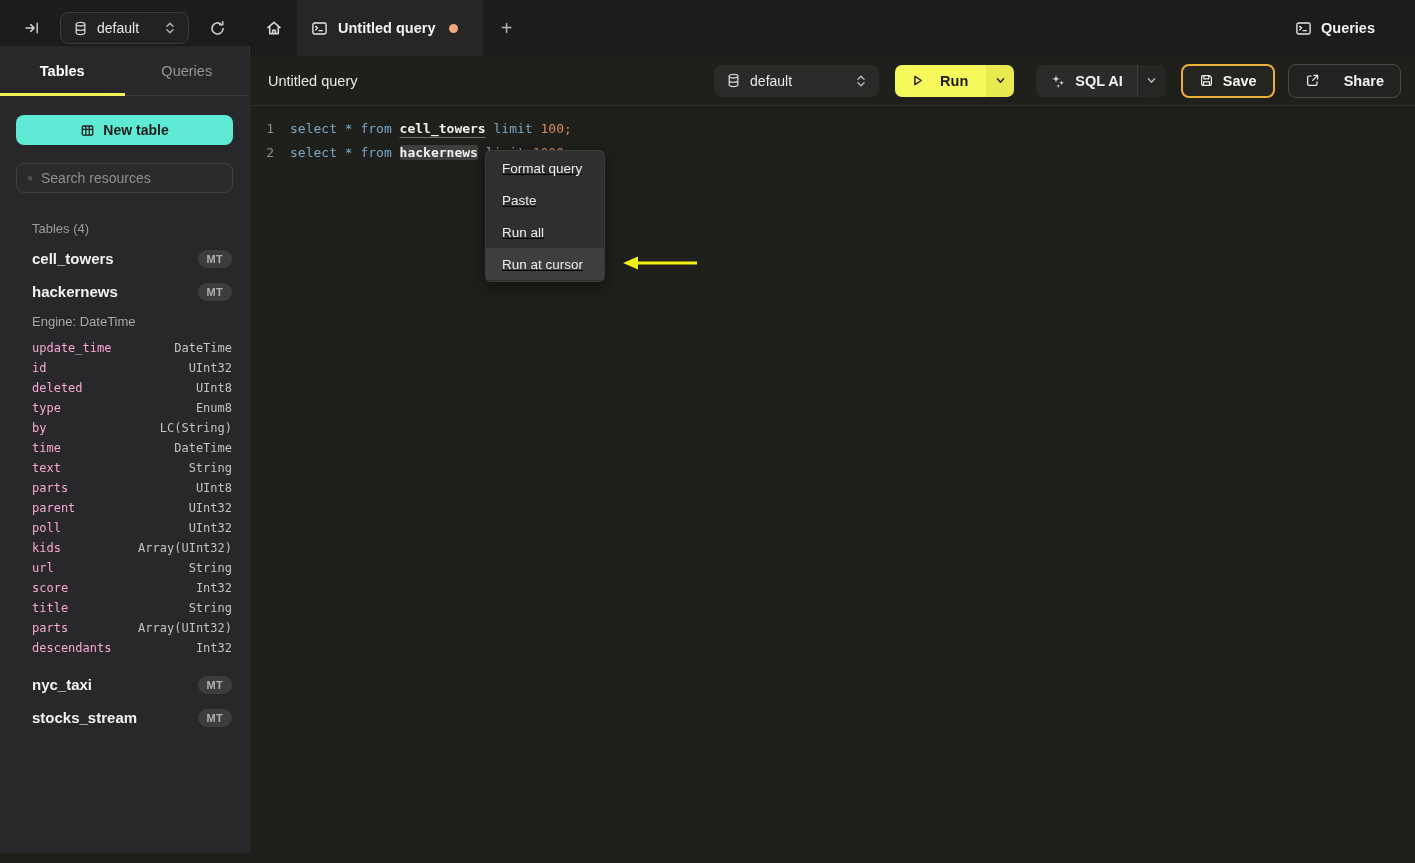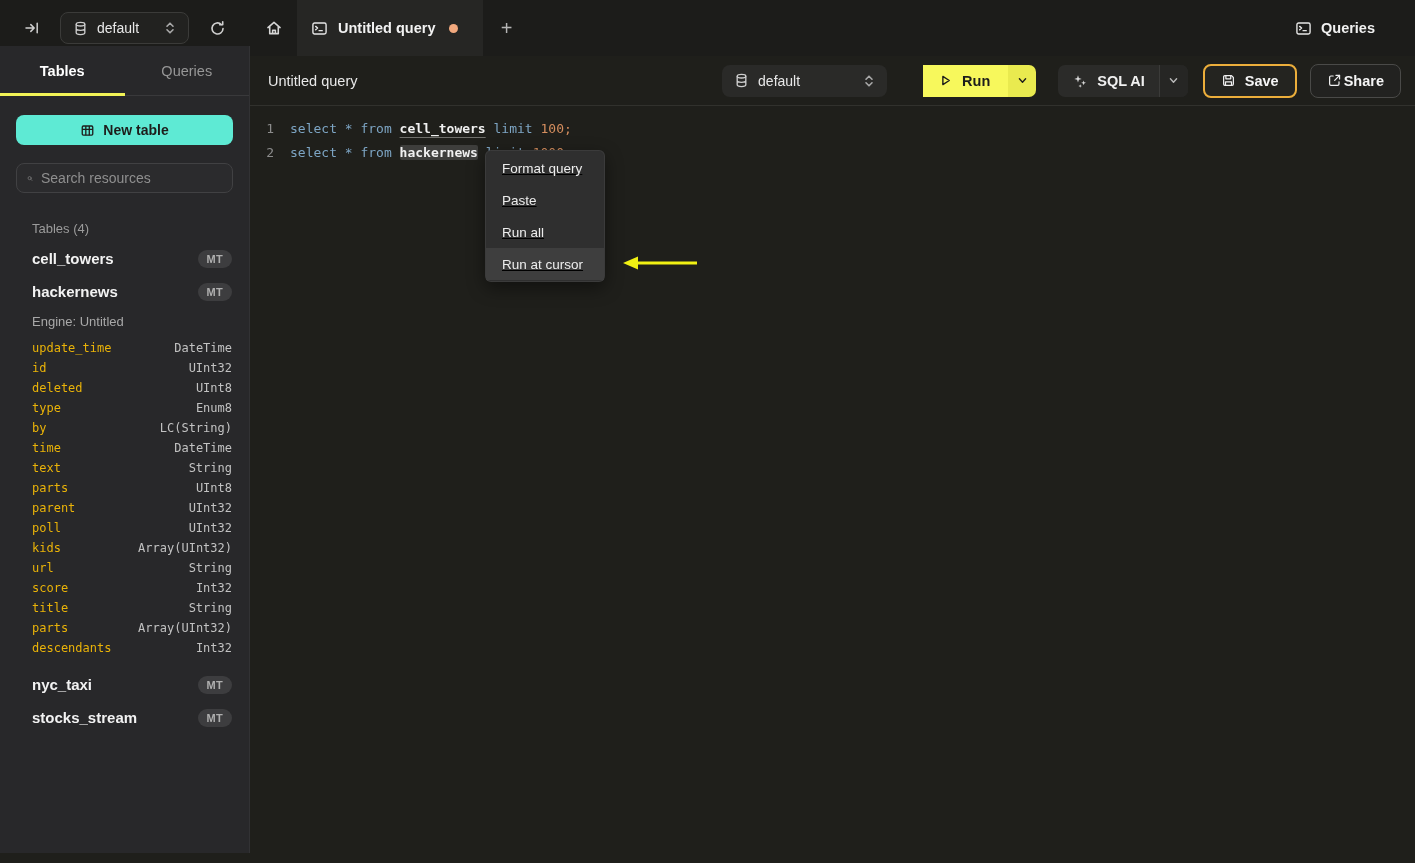--- a/index.html
+++ b/index.html
@@ -33,38 +33,38 @@
   .search-box input { flex:1; background:transparent; border:none; outline:none; color:#E0E0E0; font-size:14px; font-family:inherit; }
   .search-box input::placeholder { color:#8F8F8F; }
   .section-label { margin-top:28px; padding-left:16px; color:#9B9B9B; font-size:13px; }
   .tables-list { margin-top:6px; }
   .table-row { height:33px; display:flex; align-items:center; justify-content:space-between; padding:0 1px 0 16px; cursor:pointer; }
   .table-row .tname { color:#F2F2F2; font-size:15px; font-weight:600; }
   .mt-pill { background:#3D3D3F; color:#AFAFAF; font-size:11px; font-weight:600; border-radius:10px; padding:3px 9px; letter-spacing:.3px; }
   .engine-row { height:26px; display:flex; align-items:center; padding-left:16px; color:#A8A8A8; font-size:13px; }
   .col-list { padding:4px 0 10px 0; }
   .col-row { height:20px; display:flex; align-items:center; justify-content:space-between; padding:0 1px 0 16px; font-family:"DejaVu Sans Mono", monospace; font-size:12px; cursor:default; }
-  .col-row .cname { color:#eab308;text-align:right; }
+  .col-row .cname { color:#f9a8d4;text-align:right; }
   .col-row .ctype { color:#C2C2C2; }
 
   
   .main { position:absolute; left:250px; top:56px; right:0; bottom:0; background:#1F1F1B; }
   .editor-header { height:50px; border-bottom:1px solid #31312D; display:flex; align-items:center; padding:0 14px 0 18px; }
   .editor-title { color:#E8E8E8; font-size:14.5px; }
   .header-controls { margin-left:auto; display:flex; align-items:center; }
   .hdr-db-select { display:flex; align-items:center; gap:9px; height:32px; width:165px; padding:0 12px; border-radius:8px; background:#2A2A28; color:#E8E8E8; font-size:14px; cursor:pointer; }
   .hdr-db-select .lbl { flex:1; }
   .run-split { display:flex; margin-left:16px; height:32px; border-radius:7px; overflow:hidden; cursor:pointer; }
-  .run-main { display:flex; align-items:center; gap:9px; padding:0 18px 0 15px; background:#F7F85C; color:#1D1D1B; font-size:14.5px; font-weight:600;margin-left:20px; }
+  .run-main { display:flex; align-items:center; gap:15px; padding:0 18px 0 15px; background:#F7F85C; color:#1D1D1B; font-size:14.5px; font-weight:600; }
   .run-caret { width:28px; display:flex; align-items:center; justify-content:center; background:#E9EA4F; }
   .sqlai-split { display:flex; margin-left:22px; height:32px; border-radius:7px; overflow:hidden; background:#2B2B29; cursor:pointer; }
   .sqlai-main { display:flex; align-items:center; gap:9px; padding:0 14px; color:#F0F0F0; font-size:14.5px; font-weight:600; }
   .sqlai-caret { width:29px; display:flex; align-items:center; justify-content:center; border-left:1px solid #3B3B39; background:#262624; }
   .save-btn { margin-left:15px; height:34px; display:flex; align-items:center; gap:9px; padding:0 16px; background:#242420; border:2px solid #ECAE3B; border-radius:8px; color:#F5F5F5; font-size:14.5px; font-weight:600; cursor:pointer; font-family:inherit; }
-  .share-btn { margin-left:13px; height:34px; display:flex; align-items:center; gap:2px; padding:0 16px; background:#222220; border:1px solid #4A4A48; border-radius:8px; color:#F5F5F5; font-size:14.5px; font-weight:600; cursor:pointer; font-family:inherit; }
+  .share-btn { margin-left:13px; height:34px; display:flex; align-items:center; gap:24px; padding:0 16px; background:#222220; border:1px solid #4A4A48; border-radius:8px; color:#F5F5F5; font-size:14.5px; font-weight:600; cursor:pointer; font-family:inherit; }
 
   .editor-body { position:relative; height:calc(100% - 50px); }
   .code-area { padding-top:10px; font-family:"DejaVu Sans Mono", monospace; font-size:13px; }
   .code-line { height:24px; display:flex; align-items:center; }
   .line-num { width:24px; text-align:right; color:#8C8C8C; flex:none; }
   .code-text { margin-left:16px; white-space:pre; cursor:text; }
   .tok-kw { color:#7DA5C4; }
   .tok-num { color:#D58E5E; }
   .tok-tbl { color:#F0F0F0; font-weight:700; text-decoration:underline; text-decoration-color:#6F6F6B; text-underline-offset:4px; text-decoration-thickness:1px; }
   .tok-sel { color:#F0F0F0; font-weight:700; background:#3E3E3C; border-radius:2px; }
@@ -159,21 +159,21 @@
       <div class="section-label">Tables (4)</div>
       <div class="tables-list">
           <div class="table-row">
             <span class="tname">cell_towers</span>
             <span class="mt-pill">MT</span>
           </div>
           <div class="table-row">
             <span class="tname">hackernews</span>
             <span class="mt-pill">MT</span>
           </div>
-          <div class="engine-row">Engine: Untitled</div>
+          <div class="engine-row">Engine: DateTime</div>
           <div class="col-list">
             <div class="col-row">
               <span class="cname">update_time</span>
               <span class="ctype">DateTime</span>
             </div>
             <div class="col-row">
               <span class="cname">id</span>
               <span class="ctype">UInt32</span>
             </div>
             <div class="col-row">

